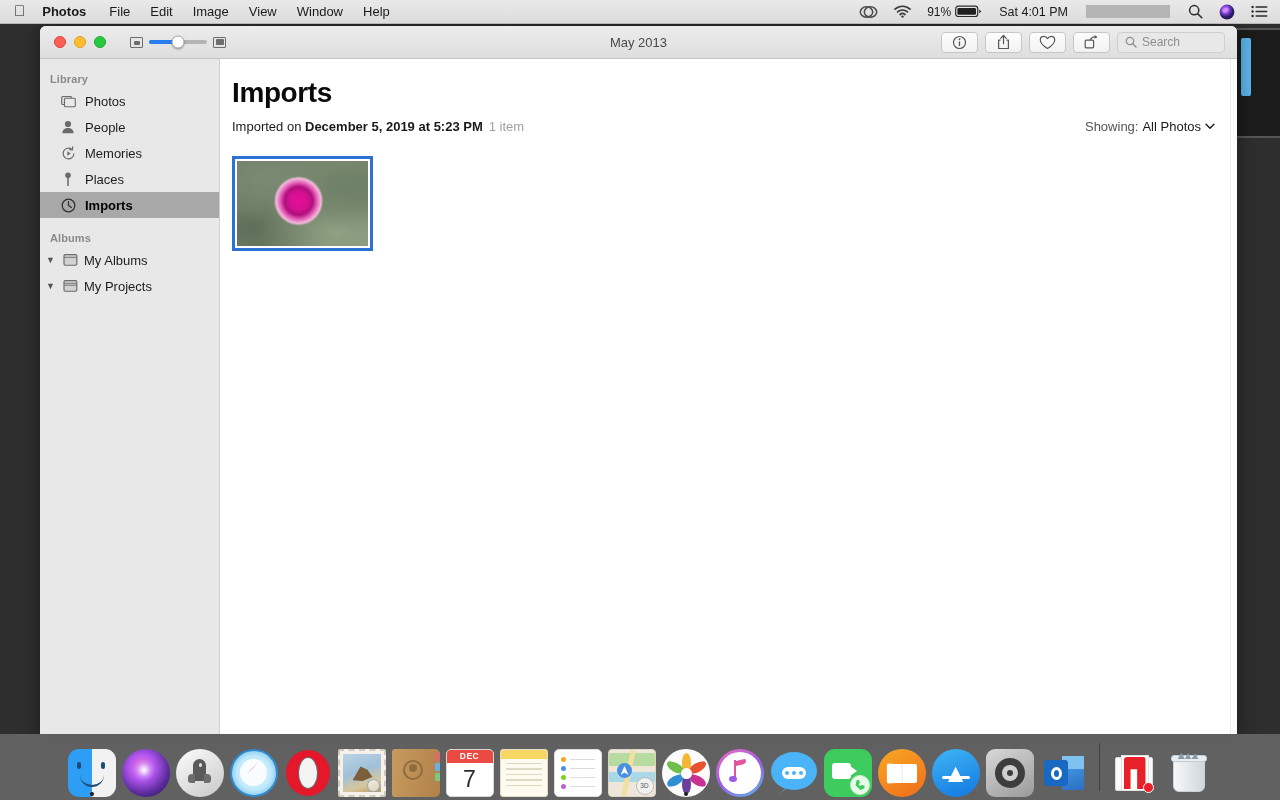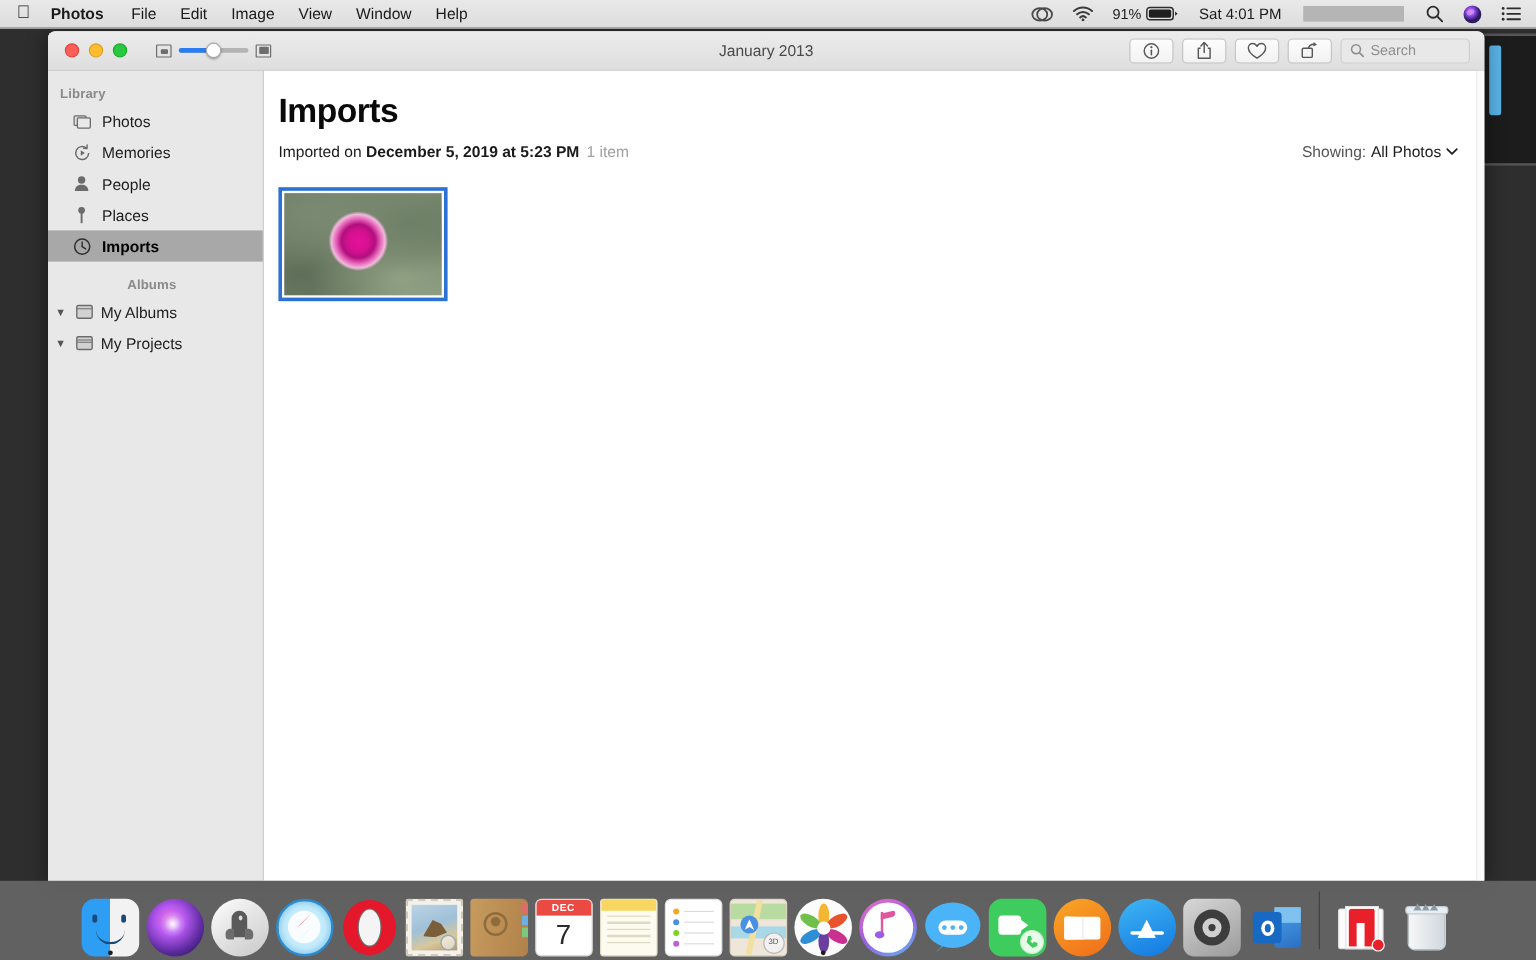--- a/index.html
+++ b/index.html
@@ -246,21 +246,21 @@
 
       <div class="zoom-slider">
         <span class="thumb-icon small"></span>
         <span class="slider-track">
           <span class="slider-fill"></span>
           <span class="slider-knob"></span>
         </span>
         <span class="thumb-icon large"></span>
       </div>
 
-      <div id="window-title">January 2013</div>
+      <div id="window-title">May 2013</div>
 
       <div id="titlebar-right">
         <span class="tb-btn">
           <svg width="15" height="15" viewBox="0 0 15 15">
               <circle cx="7.5" cy="7.5" r="6" fill="none" stroke="#585858" stroke-width="1.2"></circle>
               <circle cx="7.5" cy="4.3" r="0.95" fill="#585858"></circle>
               <rect x="6.85" y="6.2" width="1.3" height="5" rx="0.6" fill="#585858"></rect>
             </svg>
         </span>
         <span class="tb-btn">
@@ -303,37 +303,37 @@
             <svg width="15" height="13" viewBox="0 0 15 13">
                 <rect x="0.7" y="1.5" width="10" height="8" rx="1" fill="#ddd" stroke="#6b6b6b" stroke-width="1.1"></rect>
                 <rect x="3.5" y="3.3" width="10.8" height="8.4" rx="1" fill="#e9e9e9" stroke="#6b6b6b" stroke-width="1.1"></rect>
               </svg>
           </span>
           <span>Photos</span>
         </div>
 
         <div class="sb-item">
           <span class="sb-icon">
+            <svg width="14" height="14" viewBox="0 0 14 14">
+                <circle cx="7" cy="4" r="3.1" fill="#6b6b6b"></circle>
+                <path d="M1.4 13.2 C1.4 9.6 4 8 7 8 C10 8 12.6 9.6 12.6 13.2 Z" fill="#6b6b6b"></path>
+              </svg>
+          </span>
+          <span>People</span>
+        </div>
+
+        <div class="sb-item">
+          <span class="sb-icon">
             <svg width="15" height="15" viewBox="0 0 15 15">
                 <path d="M12.9 7.5 A5.4 5.4 0 1 1 11 3.4" fill="none" stroke="#6b6b6b" stroke-width="1.2"></path>
                 <path d="M11.6 0.8 L11.5 3.8 L8.6 3.6" fill="none" stroke="#6b6b6b" stroke-width="1.2" stroke-linecap="round" stroke-linejoin="round"></path>
                 <path d="M6.3 5.3 L9.7 7.5 L6.3 9.7 Z" fill="#6b6b6b"></path>
               </svg>
           </span>
           <span>Memories</span>
-        </div>
-
-        <div class="sb-item">
-          <span class="sb-icon">
-            <svg width="14" height="14" viewBox="0 0 14 14">
-                <circle cx="7" cy="4" r="3.1" fill="#6b6b6b"></circle>
-                <path d="M1.4 13.2 C1.4 9.6 4 8 7 8 C10 8 12.6 9.6 12.6 13.2 Z" fill="#6b6b6b"></path>
-              </svg>
-          </span>
-          <span>People</span>
         </div>
 
         <div class="sb-item">
           <span class="sb-icon">
             <svg width="12" height="15" viewBox="0 0 12 15">
                 <circle cx="6" cy="3.3" r="2.8" fill="#6b6b6b"></circle>
                 <rect x="5.2" y="4.6" width="1.6" height="9.5" rx="0.7" fill="#6b6b6b"></rect>
               </svg>
           </span>
           <span>Places</span>
@@ -343,21 +343,21 @@
           <span class="sb-icon">
             <svg width="15" height="15" viewBox="0 0 15 15">
                 <circle cx="7.5" cy="7.5" r="6.3" fill="none" stroke="#2f2f2f" stroke-width="1.25"></circle>
                 <line x1="7.5" y1="7.5" x2="7.5" y2="3.7" stroke="#2f2f2f" stroke-width="1.2" stroke-linecap="round"></line>
                 <line x1="7.5" y1="7.5" x2="10.4" y2="9.4" stroke="#2f2f2f" stroke-width="1.2" stroke-linecap="round"></line>
               </svg>
           </span>
           <span>Imports</span>
         </div>
 
-        <div class="sb-header" style="padding-top:14px;text-align:center;">Albums</div>
+        <div class="sb-header" style="padding-top:14px;">Albums</div>
         <div class="sb-item toplevel">
           <span class="disclosure">▼</span>
           <span class="sb-icon">
             <svg width="15" height="14" viewBox="0 0 15 14">
                 <rect x="1" y="1.6" width="12.8" height="10.6" rx="1.2" fill="#d2d2d2" stroke="#6b6b6b" stroke-width="1.15"></rect>
                 <line x1="1.2" y1="4.3" x2="13.6" y2="4.3" stroke="#6b6b6b" stroke-width="0.9"></line>
               </svg>
           </span>
           <span>My Albums</span>
         </div>

